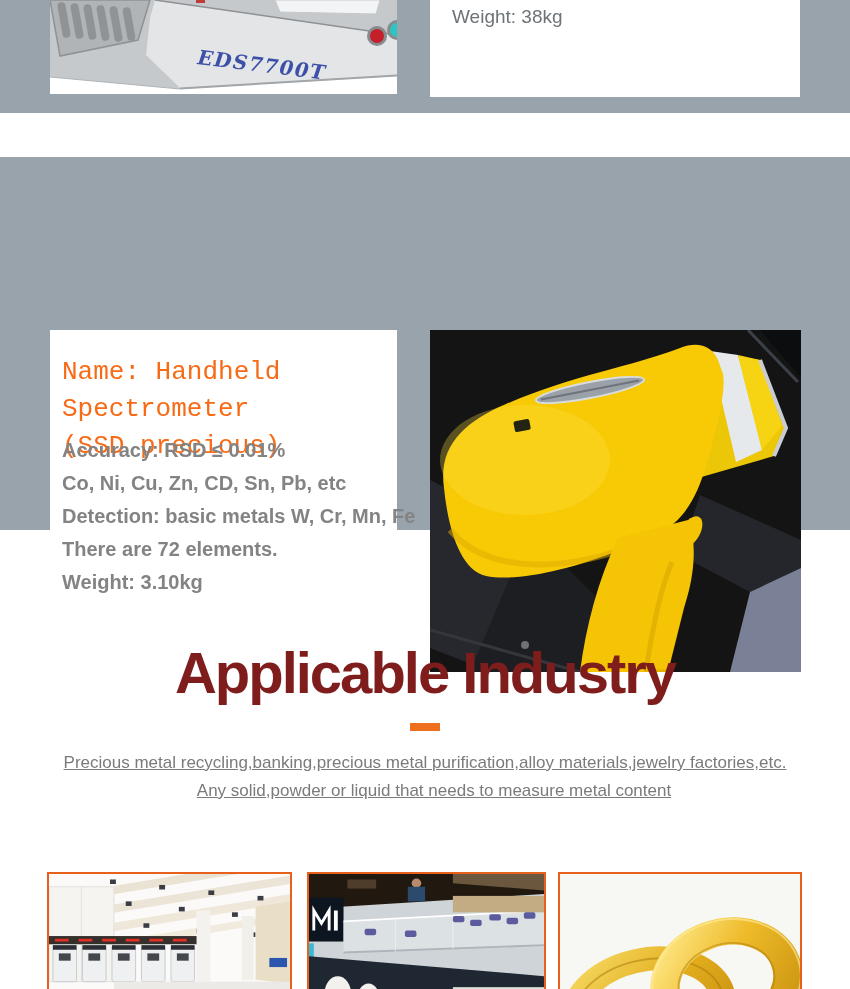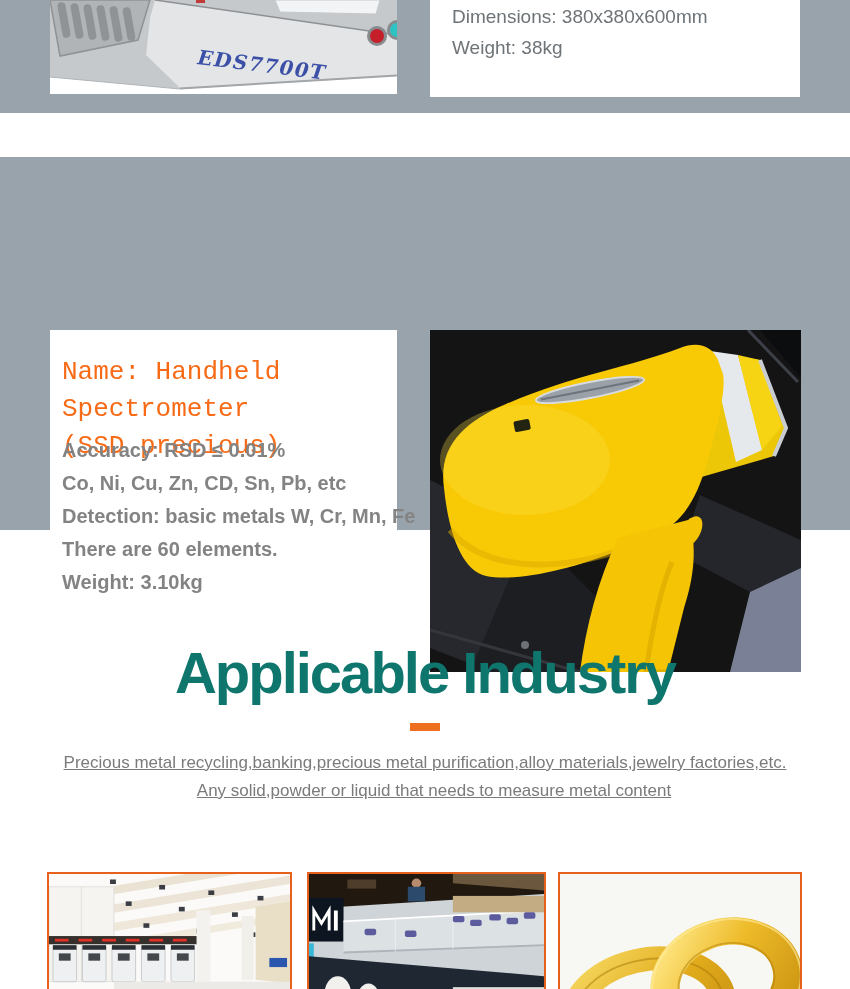--- a/index.html
+++ b/index.html
@@ -22,21 +22,21 @@
   .card1 p{margin:0;font-size:19px;line-height:31px;color:#6d7377;}
 
   .card2{left:50px;top:173px;width:347px;height:341px;}
   .card2-title{position:absolute;left:12px;top:24px;font-size:26px;line-height:37px;color:#f76b17;font-family:Liberation Mono, monospace;}
   .card2-specs{position:absolute;left:12px;top:104px;font-size:20px;line-height:33px;color:#838383;font-weight:bold;}
   .card2-specs div{white-space:nowrap;}
 
   .industry-heading{
     position:absolute;top:638px;left:0;width:850px;margin:0;
     text-align:center;font-size:58px;line-height:70px;font-weight:bold;
-    letter-spacing:-2px;color:#0f766e;
+    letter-spacing:-2px;color:#7f1d1d;
   }
   .heading-divider{position:absolute;top:723px;left:410px;width:30px;height:8px;background:#ee6f1e;}
   .industry-desc{position:absolute;left:0;width:850px;margin:0;text-align:center;
     font-size:17px;line-height:20px;color:#7b7b7b;text-decoration:underline;}
   .desc1{top:753px;}
   .desc2{top:781px;margin-left:9px;}
 
   .gallery-item{
     position:absolute;top:872px;height:150px;box-sizing:border-box;
     border:2px solid #e8611c;background:#fff;overflow:hidden;
@@ -83,36 +83,35 @@
           <circle cx="327" cy="36" r="10" fill="#878b8e"></circle>
           <circle cx="327" cy="36" r="7" fill="#c61f2c"></circle>
         </g>
         <g>
           <circle cx="347" cy="30" r="10" fill="#878b8e"></circle>
           <circle cx="347" cy="30" r="7" fill="#2fc4c4"></circle>
         </g>
       </svg>
     </figure>
     <div class="card card1">
-      <p>Dimensions: 380x380x600mm</p>
       <p>Weight: 38kg</p>
     </div>
   </section>
 
   <section class="band band2">
     <div class="card card2">
       <div class="card2-title">
         <div>Name: Handheld Spectrometer</div>
         <div>(SSD precious)</div>
       </div>
       <div class="card2-specs">
         <div>Accuracy: RSD ≤ 0.01%</div>
         <div>Co, Ni, Cu, Zn, CD, Sn, Pb, etc</div>
         <div>Detection: basic metals W, Cr, Mn, Fe</div>
-        <div>There are 60 elements.</div>
+        <div>There are 72 elements.</div>
         <div>Weight: 3.10kg</div>
       </div>
     </div>
     <figure class="photo photo2">
       <svg viewBox="0 0 371 342" width="371" height="342">
         <rect width="371" height="342" fill="#141414"></rect>
 
         <polygon points="0,150 100,200 62,342 0,318" fill="#26282d"></polygon>
         <polygon points="100,200 240,342 40,342" fill="#1c1e22"></polygon>
         <line x1="0" y1="300" x2="150" y2="342" stroke="#34363c" stroke-width="3"></line>

